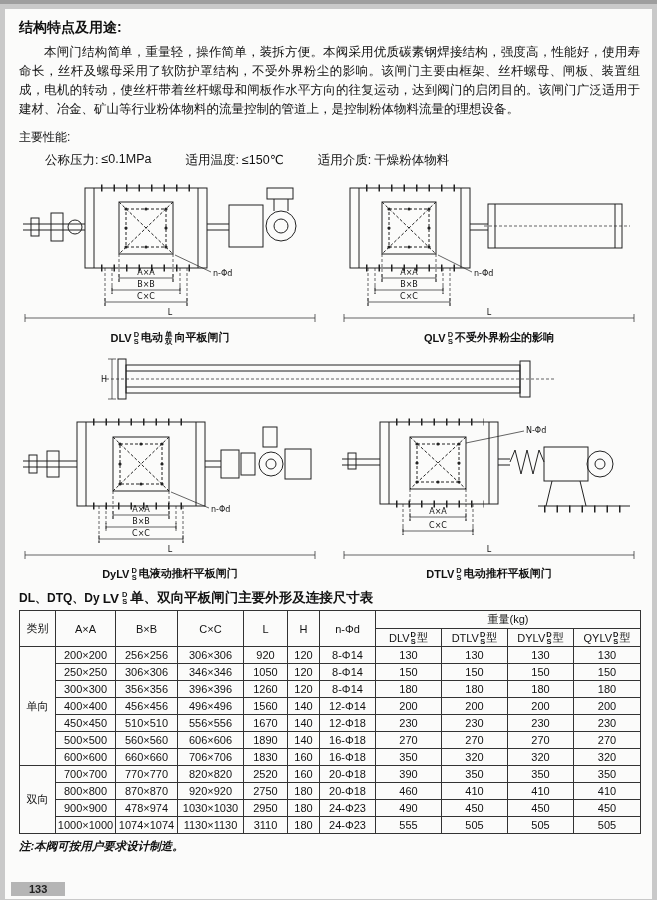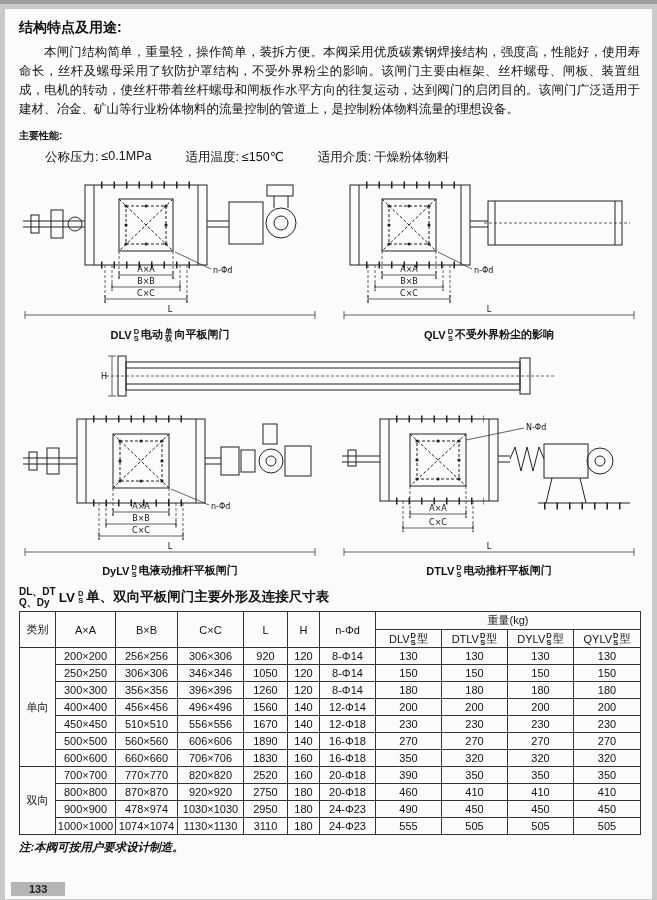--- a/index.html
+++ b/index.html
@@ -1,36 +1,36 @@
 <!DOCTYPE html>
 <html lang="zh"><head>
 <meta charset="utf-8">
 <style>
   html,body{margin:0;padding:0}
   body{background:#9e9e9e;font-family:"Liberation Sans","DejaVu Sans",sans-serif;color:#111}
   .page{position:relative;width:657px;height:900px;margin:4px auto;background:#fbfbfa;
         border:5px solid #c9c9c9;box-sizing:border-box;padding:6px 12px 0 14px;overflow:hidden}
   .h1{font-size:14px;font-weight:bold;margin:4px 0 6px}
   .body-text{font-size:12.5px;line-height:19px;text-align:justify;text-indent:2em}
-  .h2{font-size:10px;font-weight:bold;margin:10px 0 6px}
+  .h2{font-size:12px;font-weight:normal;margin:10px 0 6px}
   .specs{display:flex;gap:34px;font-size:12.5px;margin:0 0 6px 26px}
   .spec{display:flex;gap:3px}
   .drawrow{display:flex;justify-content:space-between;align-items:flex-end}
   .drawcell{text-align:center}
   .cap{display:flex;justify-content:center;align-items:center;gap:2px;font-size:11px;font-weight:bold;margin-top:1px}
   .frac{display:inline-flex;flex-direction:column;align-items:center;font-size:7.5px;line-height:7px;font-weight:bold}
   .cylrow{display:flex;justify-content:center;margin:6px 0 2px}
   svg line,svg rect,svg circle,svg polyline,svg path{stroke:#222;fill:none;stroke-width:1}
   svg .dm{stroke-width:0.7}
   svg .dsh{stroke-dasharray:3 2}
   svg .dot{fill:#222;stroke:none}
   svg .ticks{stroke-width:7;stroke-dasharray:1.5 11}
   svg text{font-size:8px;fill:#111;stroke:none;font-family:"DejaVu Sans",sans-serif}
   .ttl{display:flex;align-items:center;gap:3px;font-weight:bold;margin:8px 0 3px;font-size:13.5px}
-  .ttl .stack{display:inline-flex;flex-direction:column;font-size:10px;line-height:11px}
+  .ttl .stack{display:inline-flex;flex-direction:row;font-size:12px;line-height:11px}
   table{width:100%;border-collapse:collapse;table-layout:fixed;font-size:11px}
   th,td{border:1px solid #333;text-align:center;padding:0 1px;height:16px;font-weight:normal;
         overflow:hidden;white-space:nowrap}
   thead th{height:17px}
   .whdr{display:inline-flex;align-items:center;justify-content:center;gap:1px}
   .note{font-size:11.5px;font-weight:bold;font-style:italic;margin-top:5px}
   .pnum{position:absolute;left:6px;bottom:3px;background:#b5b5b5;color:#222;
         font-size:11px;font-weight:bold;padding:1px 18px}
 </style>
 </head>

